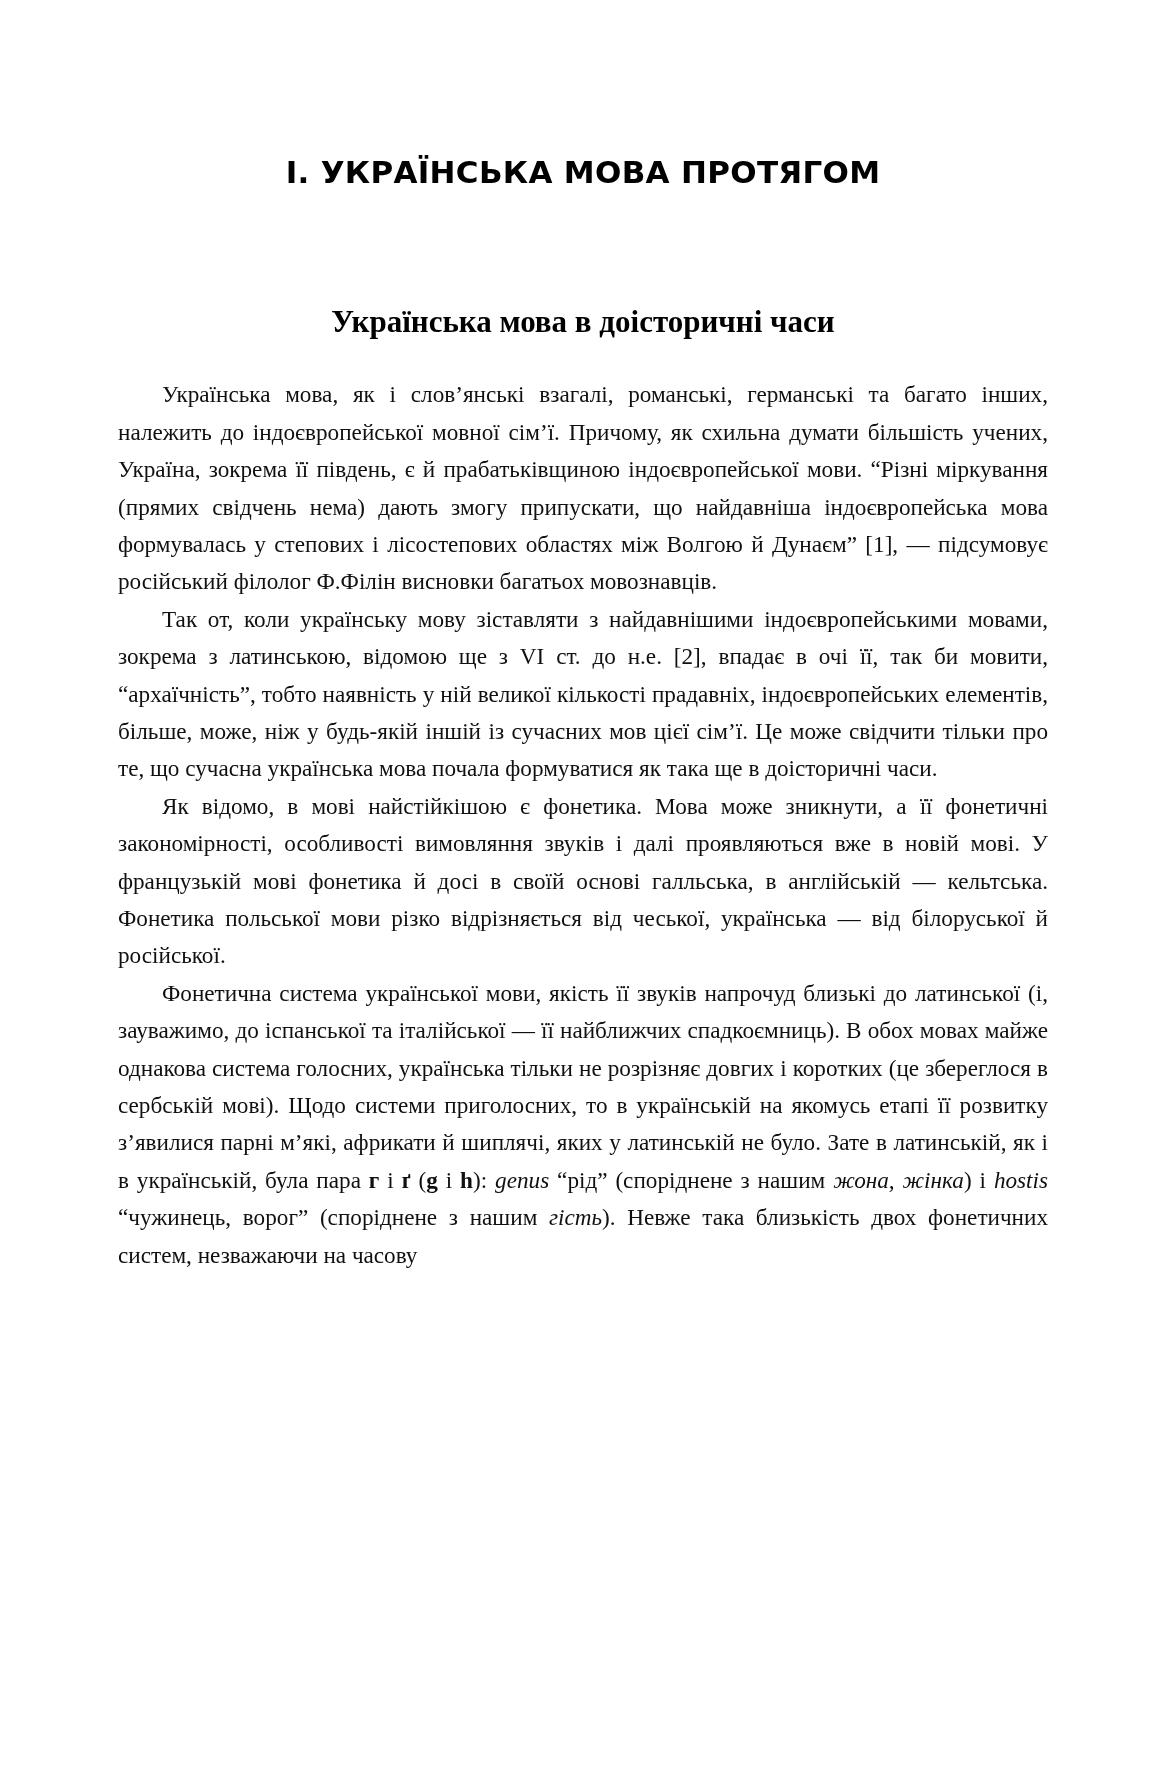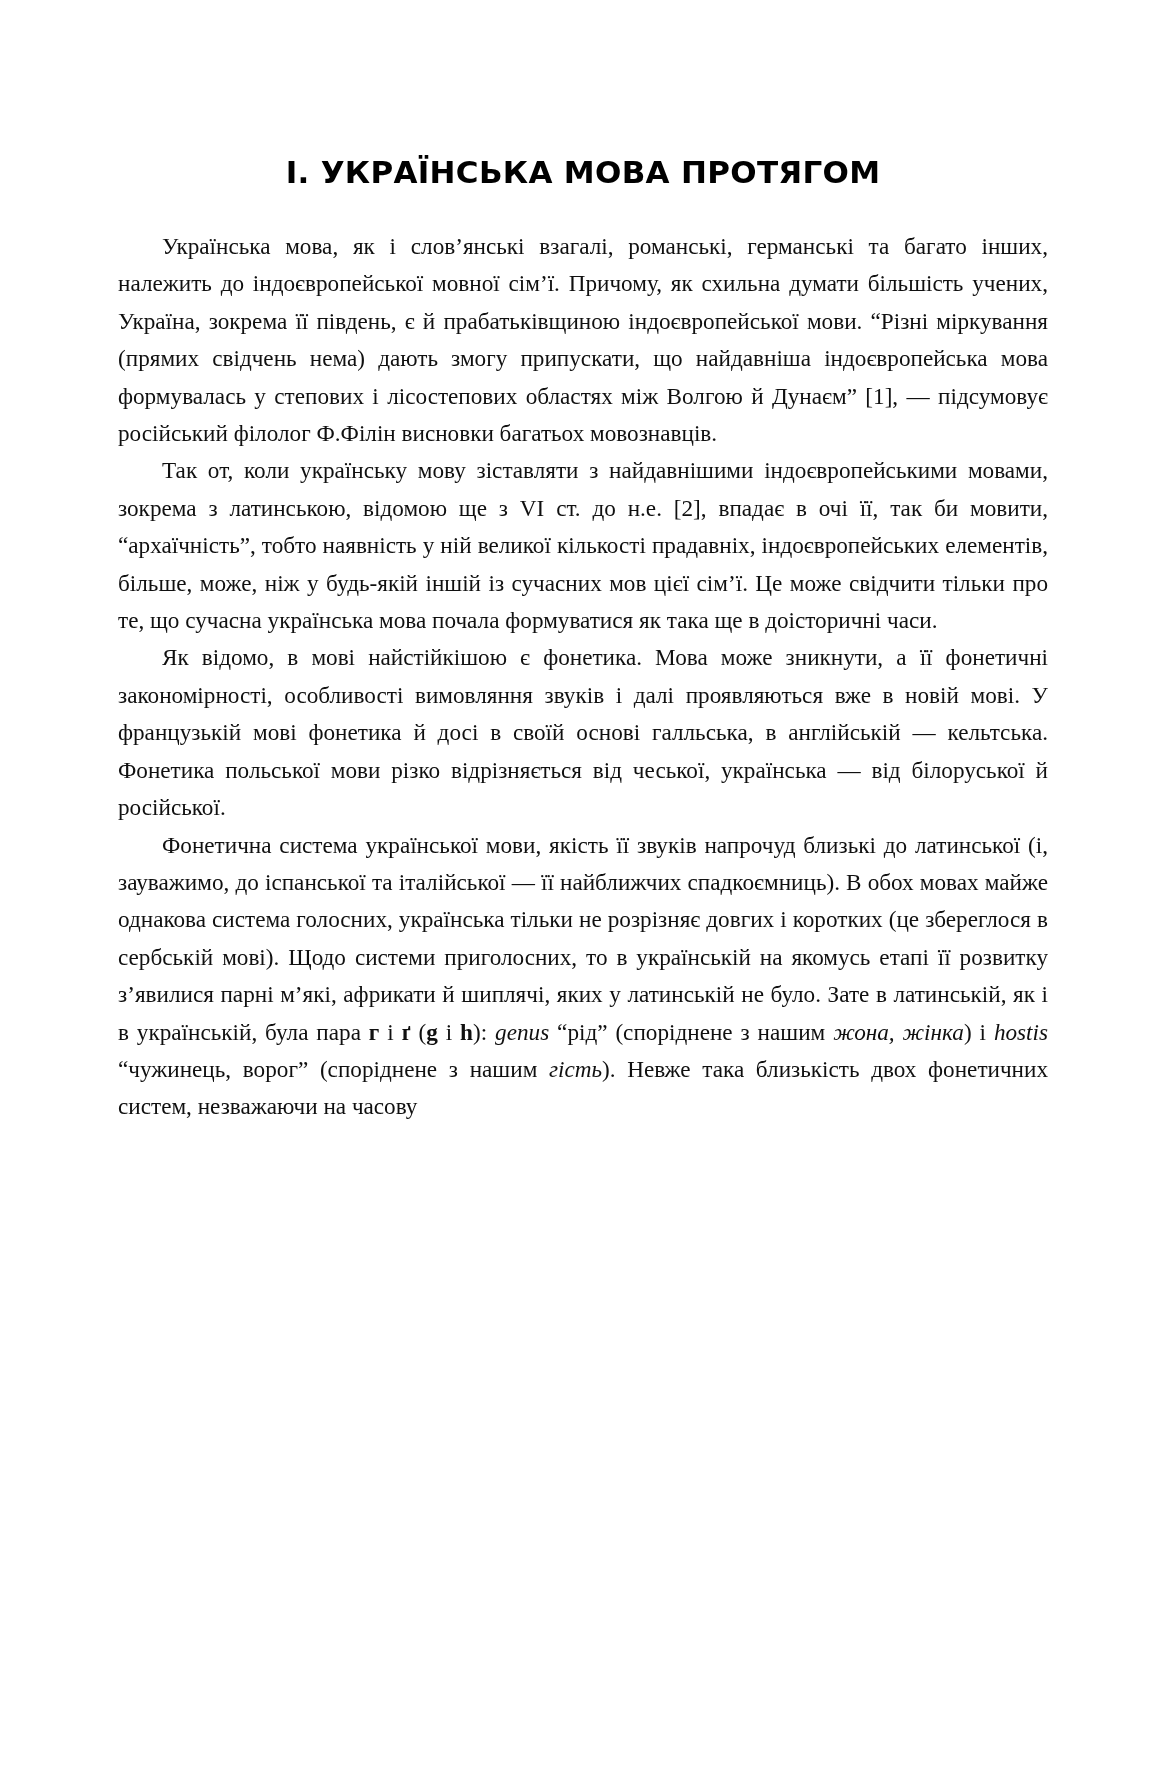--- a/index.html
+++ b/index.html
@@ -61,20 +61,21 @@
 </style>
 </head>
 <body>
 
 <div class="page">
 
   <h1 class="chapter-title">
     <span>I. УКРАЇНСЬКА МОВА ПРОТЯГОМ</span>
   </h1>
 
+  <h2 class="section-title">Українська мова в доісторичні часи</h2>
 
   <div class="body-text">
     <p class="para">Українська мова, як і слов’янські взагалі, романські, германські та багато інших, належить до індоєвропейської мовної сім’ї. Причому, як схильна думати більшість учених, Україна, зокрема її південь, є й прабатьківщиною індоєвропейської мови. “Різні міркування (прямих свідчень нема) дають змогу припускати, що найдавніша індоєвропейська мова формувалась у степових і лісостепових областях між Волгою й Дунаєм” [1], — підсумовує російський філолог Ф.Філін висновки багатьох мовознавців.</p>
     <p class="para">Так от, коли українську мову зіставляти з найдавнішими індоєвропейськими мовами, зокрема з латинською, відомою ще з VI ст. до н.е. [2], впадає в очі її, так би мовити, “архаїчність”, тобто наявність у ній великої кількості прадавніх, індоєвропейських елементів, більше, може, ніж у будь-якій іншій із сучасних мов цієї сім’ї. Це може свідчити тільки про те, що сучасна українська мова почала формуватися як така ще в доісторичні часи.</p>
     <p class="para">Як відомо, в мові найстійкішою є фонетика. Мова може зникнути, а її фонетичні закономірності, особливості вимовляння звуків і далі проявляються вже в новій мові. У французькій мові фонетика й досі в своїй основі галльська, в англійській — кельтська. Фонетика польської мови різко відрізняється від чеської, українська — від білоруської й російської.</p>
     <p class="para"><span>Фонетична система української мови, якість її звуків напрочуд близькі до латинської (і, зауважимо, до іспанської та італійської — її найближчих спадкоємниць). В обох мовах майже однакова система голосних, українська тільки не розрізняє довгих і коротких (це збереглося в сербській мові). Щодо системи приголосних, то в українській на якомусь етапі її розвитку з’явилися парні м’які, африкати й шиплячі, яких у латинській не було. Зате в латинській, як і в українській, була пара </span><span class="bold">г</span><span> і </span><span class="bold">ґ</span><span> (</span><span class="bold">g</span><span> і </span><span class="bold">h</span><span>): </span><span class="ital">genus</span><span> “рід” (споріднене з нашим </span><span class="ital">жона, жінка</span><span>) і </span><span class="ital">hostis</span><span> “чужинець, ворог” (споріднене з нашим </span><span class="ital">гість</span><span>). Невже така близькість двох фонетичних систем, незважаючи на часову</span></p>
   </div>
 
 </div>
 

